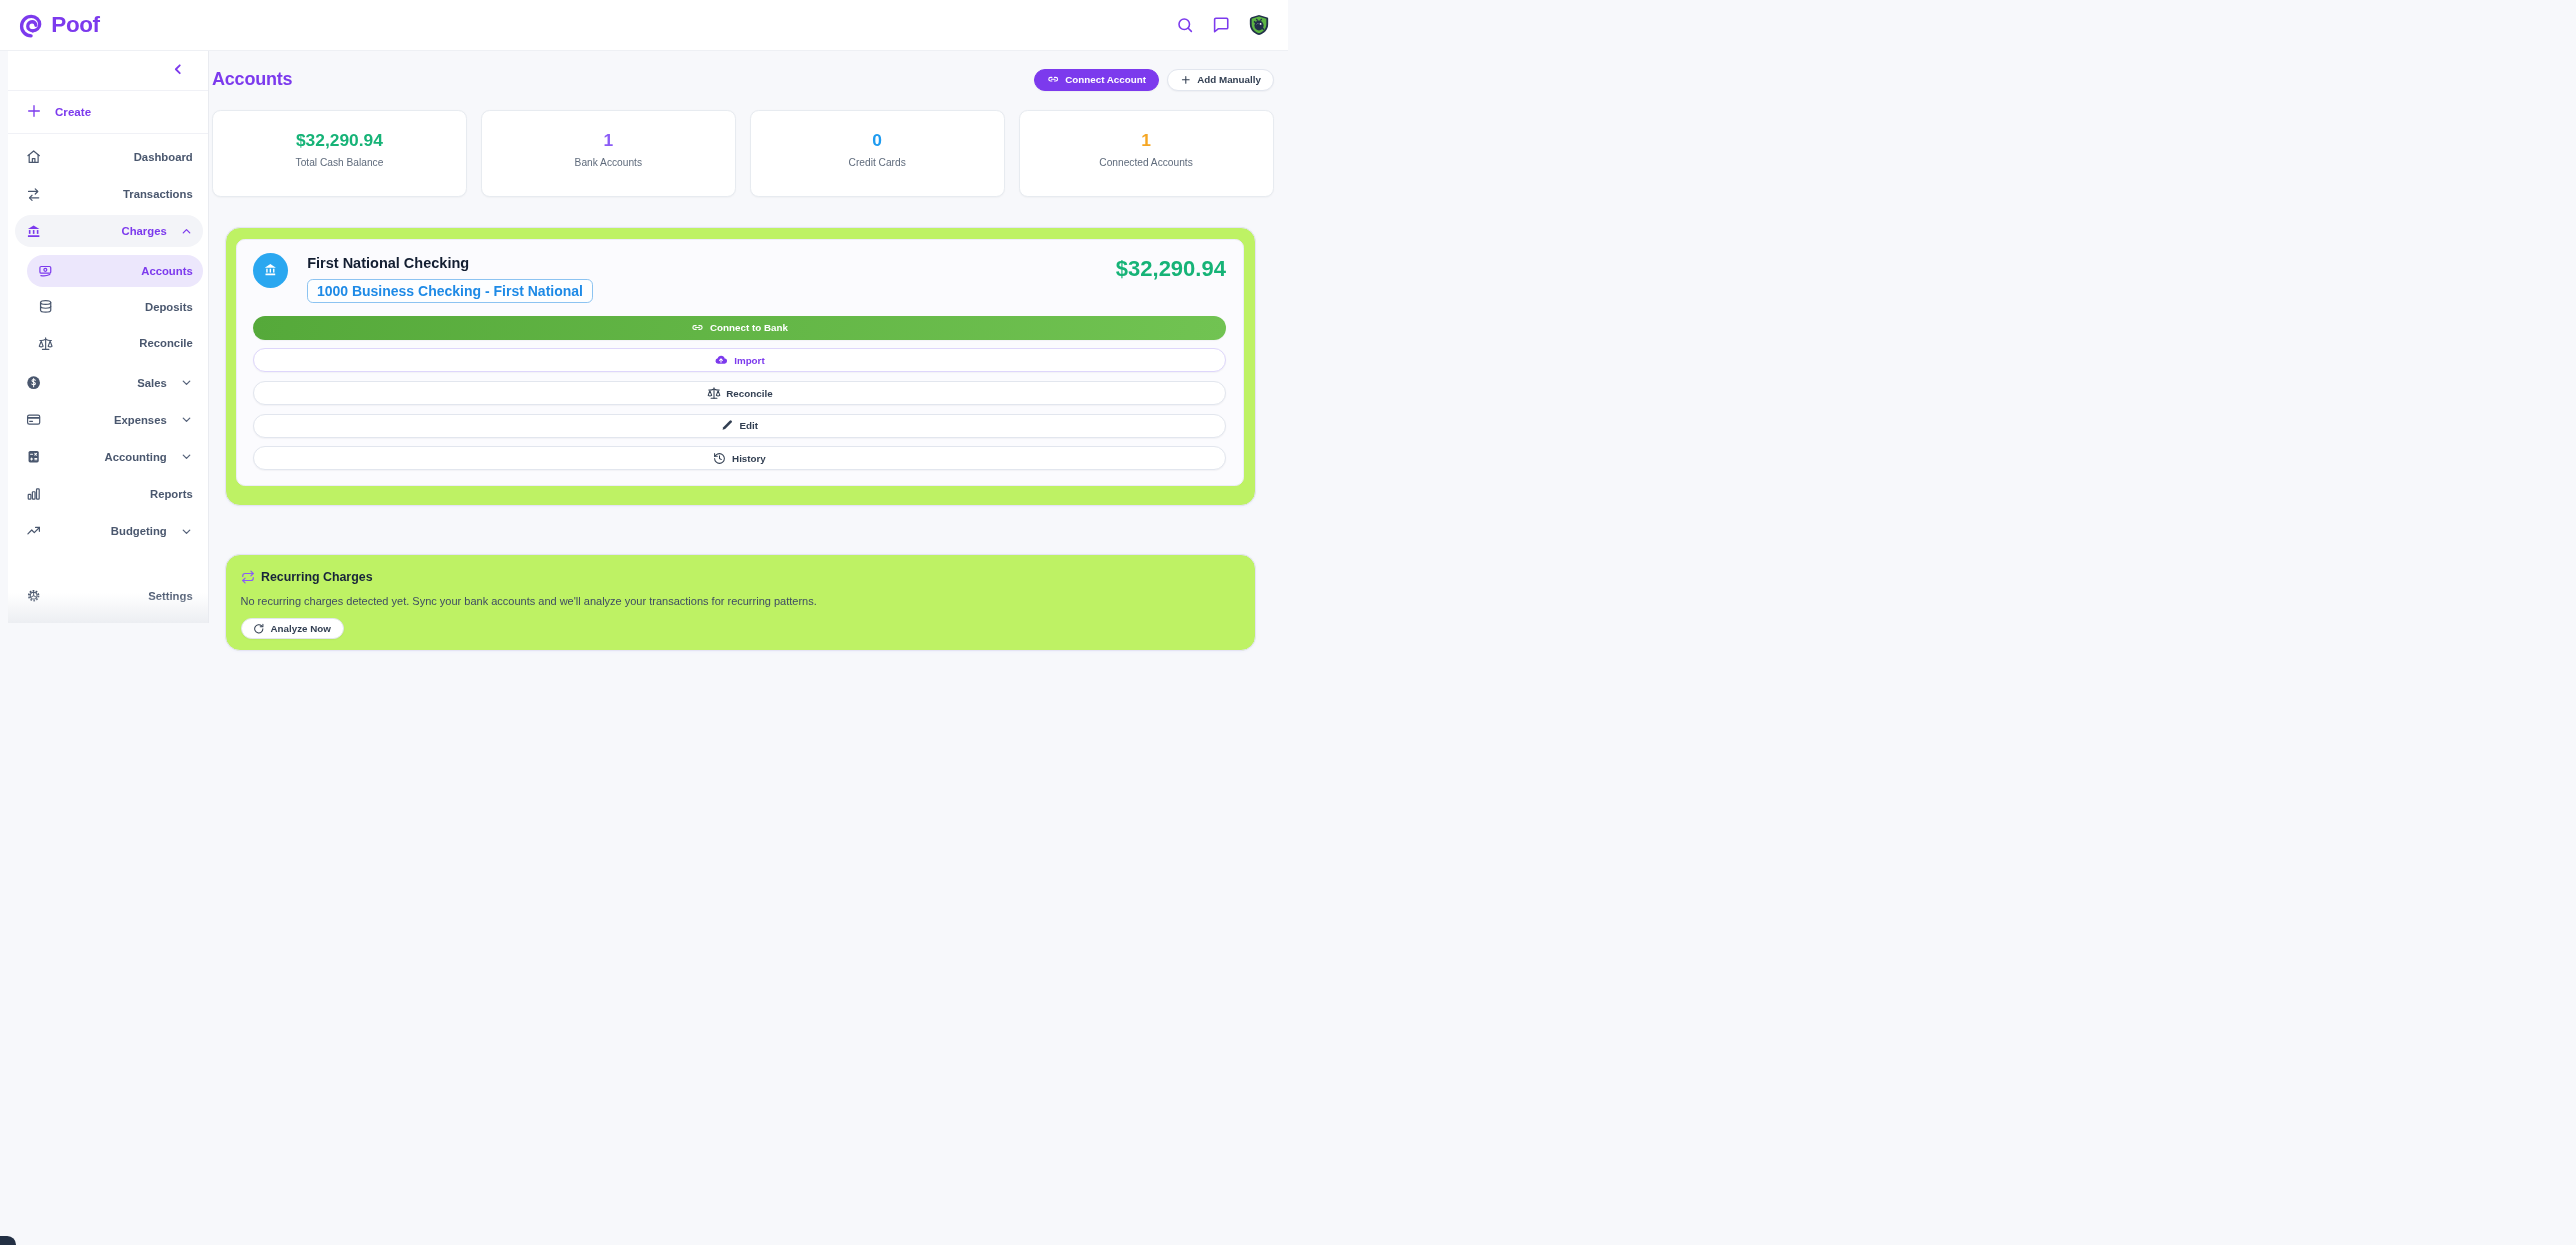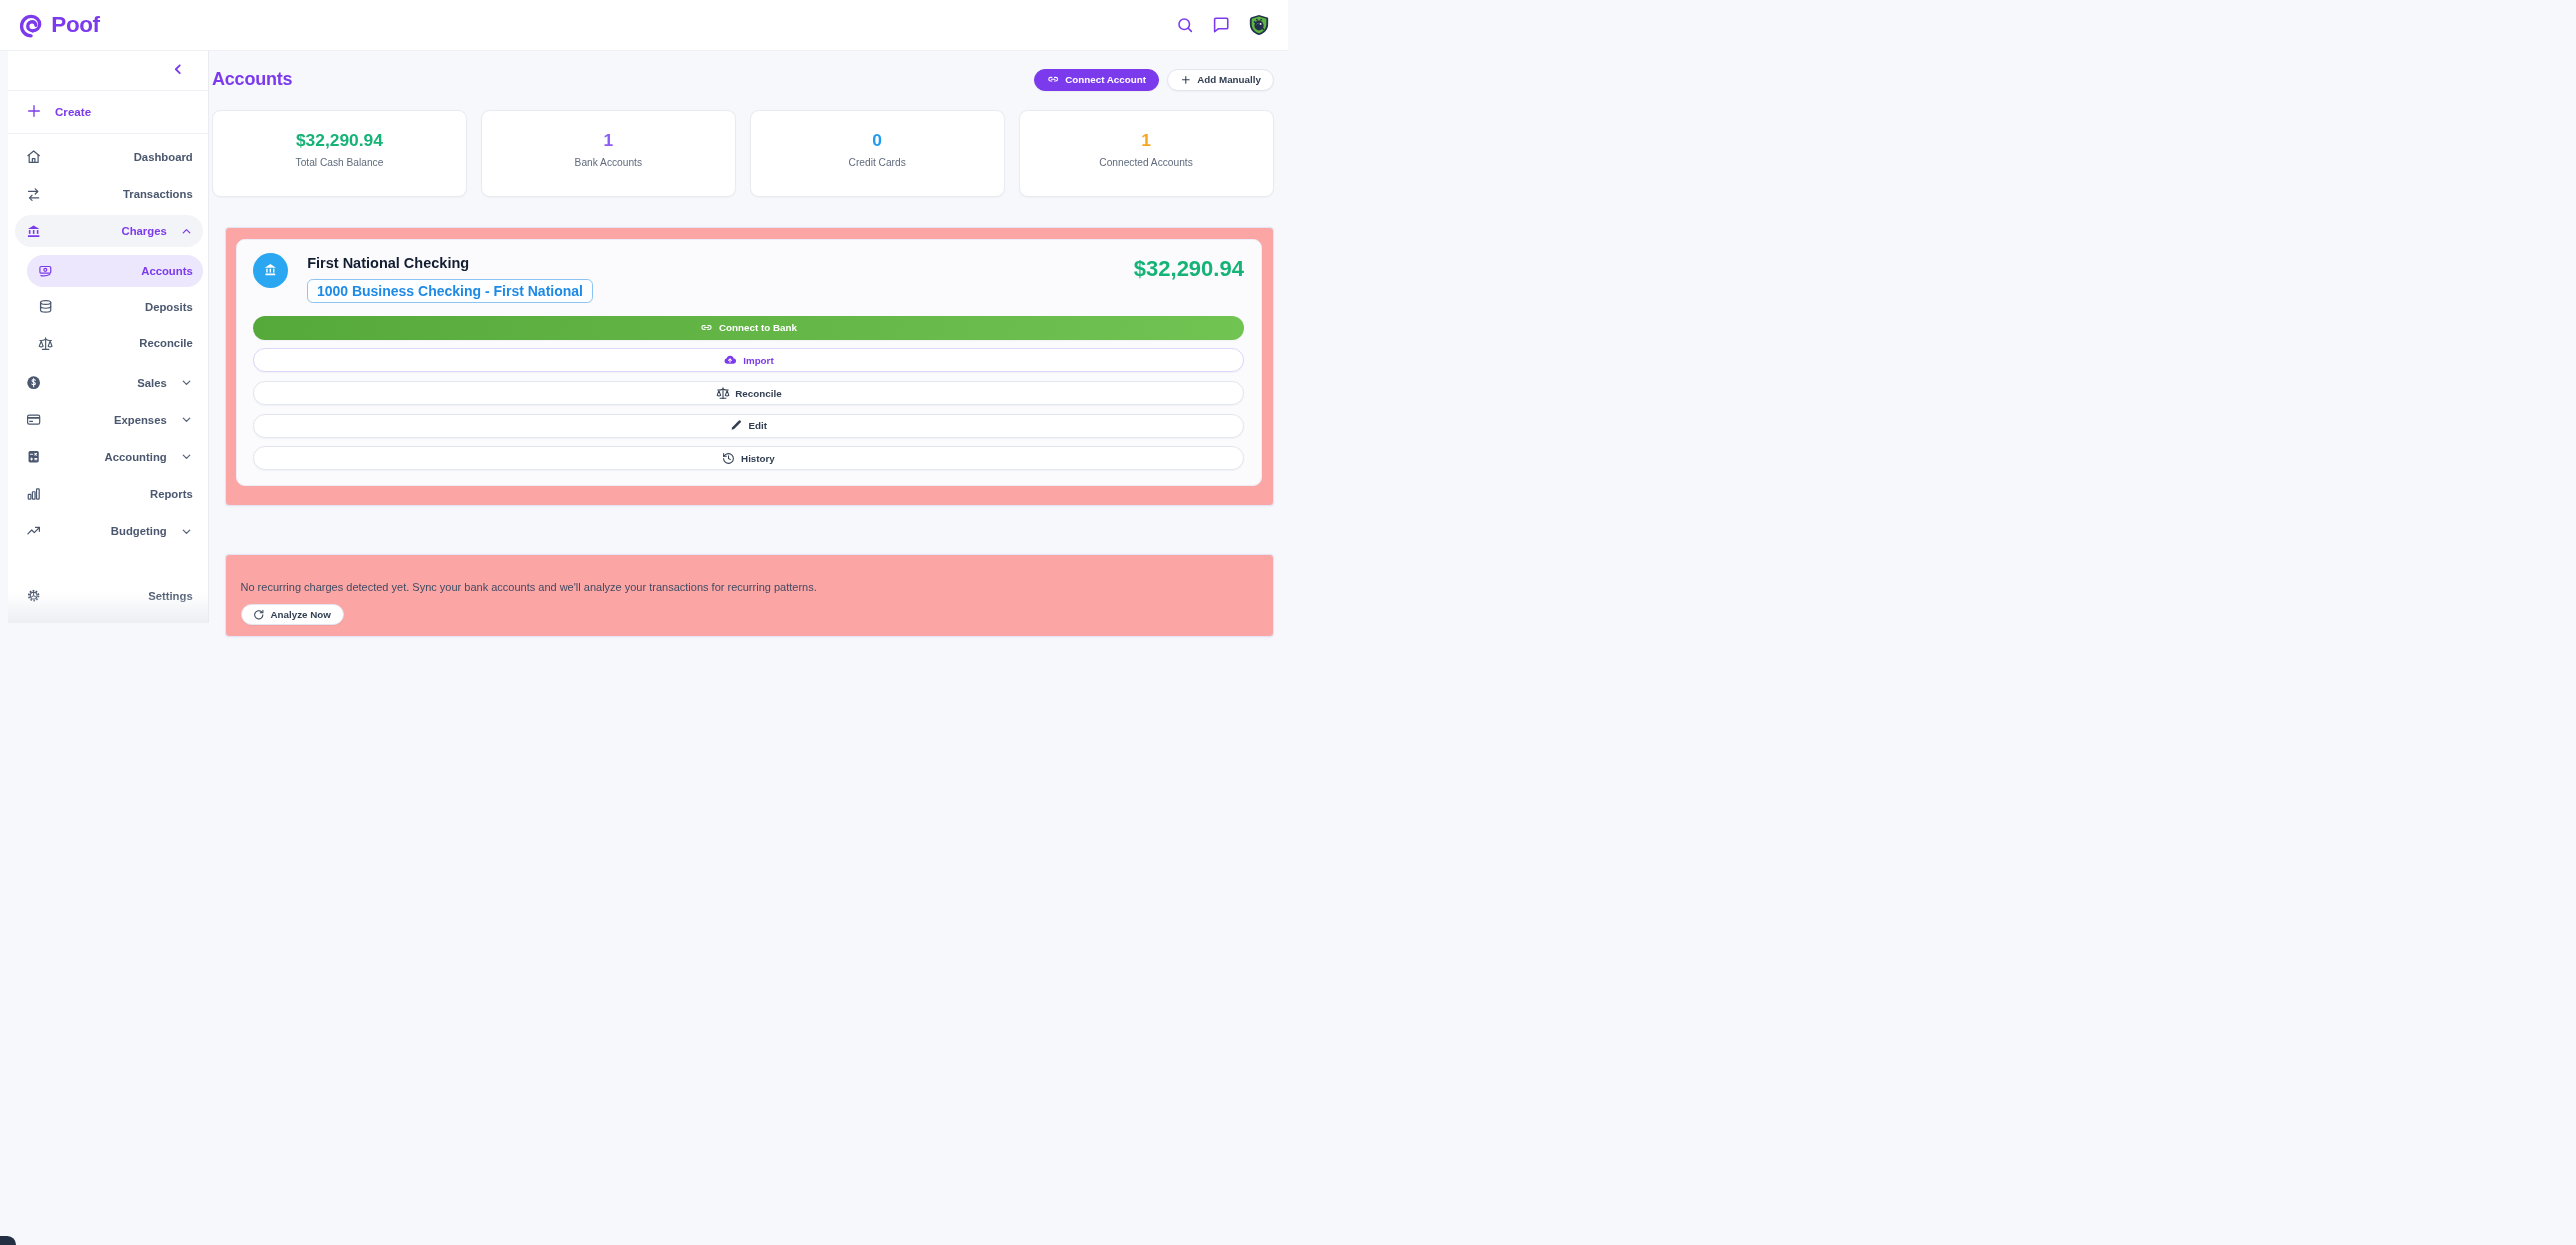--- a/index.html
+++ b/index.html
@@ -64,22 +64,22 @@
   .btn-import { color:#7c3aed; border-color:#ded6fb; }
   .btn-act { height:24px; border-radius:12.4px; }
 
   .stats { display:grid; grid-template-columns:repeat(4,1fr); gap:14px; margin-top:19px; }
   .stat-card { background:#fff; border:0.7px solid #e7ebf0; border-radius:8.7px; height:87px;
     display:flex; flex-direction:column; align-items:center; padding-top:19px;
     box-shadow:0 0.7px 1.5px rgba(16,24,40,.03); }
   .stat-value { font-size:17.4px; font-weight:700; }
   .stat-label { font-size:10.2px; color:#5f6b7c; margin-top:6.5px; }
 
-  .panel { background:#fca5a5; border:0.7px solid #e5e4f4; border-radius:4px;
-    box-shadow:0 0.7px 2.2px rgba(99,91,255,.05); margin:0 0 0 13px; }
+  .panel { background:#bef264; border:0.7px solid #e5e4f4; border-radius:15px;
+    box-shadow:0 0.7px 2.2px rgba(99,91,255,.05); margin:0 18px 0 13px; }
   .bank-card { margin-top:30.5px; padding:10.2px 10.2px 19.6px 10.2px; }
   .acct-item { background:#fbfbfe; border:0.7px solid #ededf7; border-radius:8.7px;
     padding:13px 17.4px 14.5px 16px; }
   .acct-top { display:flex; justify-content:space-between; }
   .acct-left { display:flex; gap:19px; }
   .avatar-bank { width:35px; height:35px; border-radius:50%; background:#2aa7f0; flex:none;
     display:flex; align-items:center; justify-content:center; }
   .acct-name { font-size:14.5px; font-weight:700; color:#131e31; padding-top:2.2px; }
   .acct-badge { display:inline-block; margin-top:8.7px; padding:2.9px 8.7px; border:0.7px solid #8cc3f1;
     border-radius:5.8px; color:#1e8ae6; font-size:14px; font-weight:700; background:#fdfeff; }
@@ -399,20 +399,29 @@
             <path d="M3 3v5h5"></path>
               <path d="M12 7v5l3.5 2"></path>
           </svg>
           <span>History</span>
         </button>
       </div>
     </div>
   </section>
 
   <section class="panel recurring-card">
+    <div class="rec-head">
+      <svg class="ic" width="14" height="14" viewBox="0 0 24 24" fill="none" stroke="#8b5cf6" stroke-width="2" stroke-linecap="round" stroke-linejoin="round">
+        <path d="m17 2 4 4-4 4"></path>
+          <path d="M3 11v-1a4 4 0 0 1 4-4h14"></path>
+        <path d="m7 22-4-4 4-4"></path>
+          <path d="M21 13v1a4 4 0 0 1-4 4H3"></path>
+      </svg>
+      <span class="rec-title">Recurring Charges</span>
+    </div>
     <div class="rec-msg">No recurring charges detected yet. Sync your bank accounts and we'll analyze your transactions for recurring patterns.</div>
     <button class="btn rec-btn">
       <svg class="ic" width="11.6" height="11.6" viewBox="0 0 24 24" fill="none" stroke="currentColor" stroke-width="2.1" stroke-linecap="round" stroke-linejoin="round">
         <path d="M20.5 12a8.5 8.5 0 1 1-2.5-6"></path>
           <path d="M20.5 2.5V8H15"></path>
       </svg>
       <span>Analyze Now</span>
     </button>
   </section>
 

